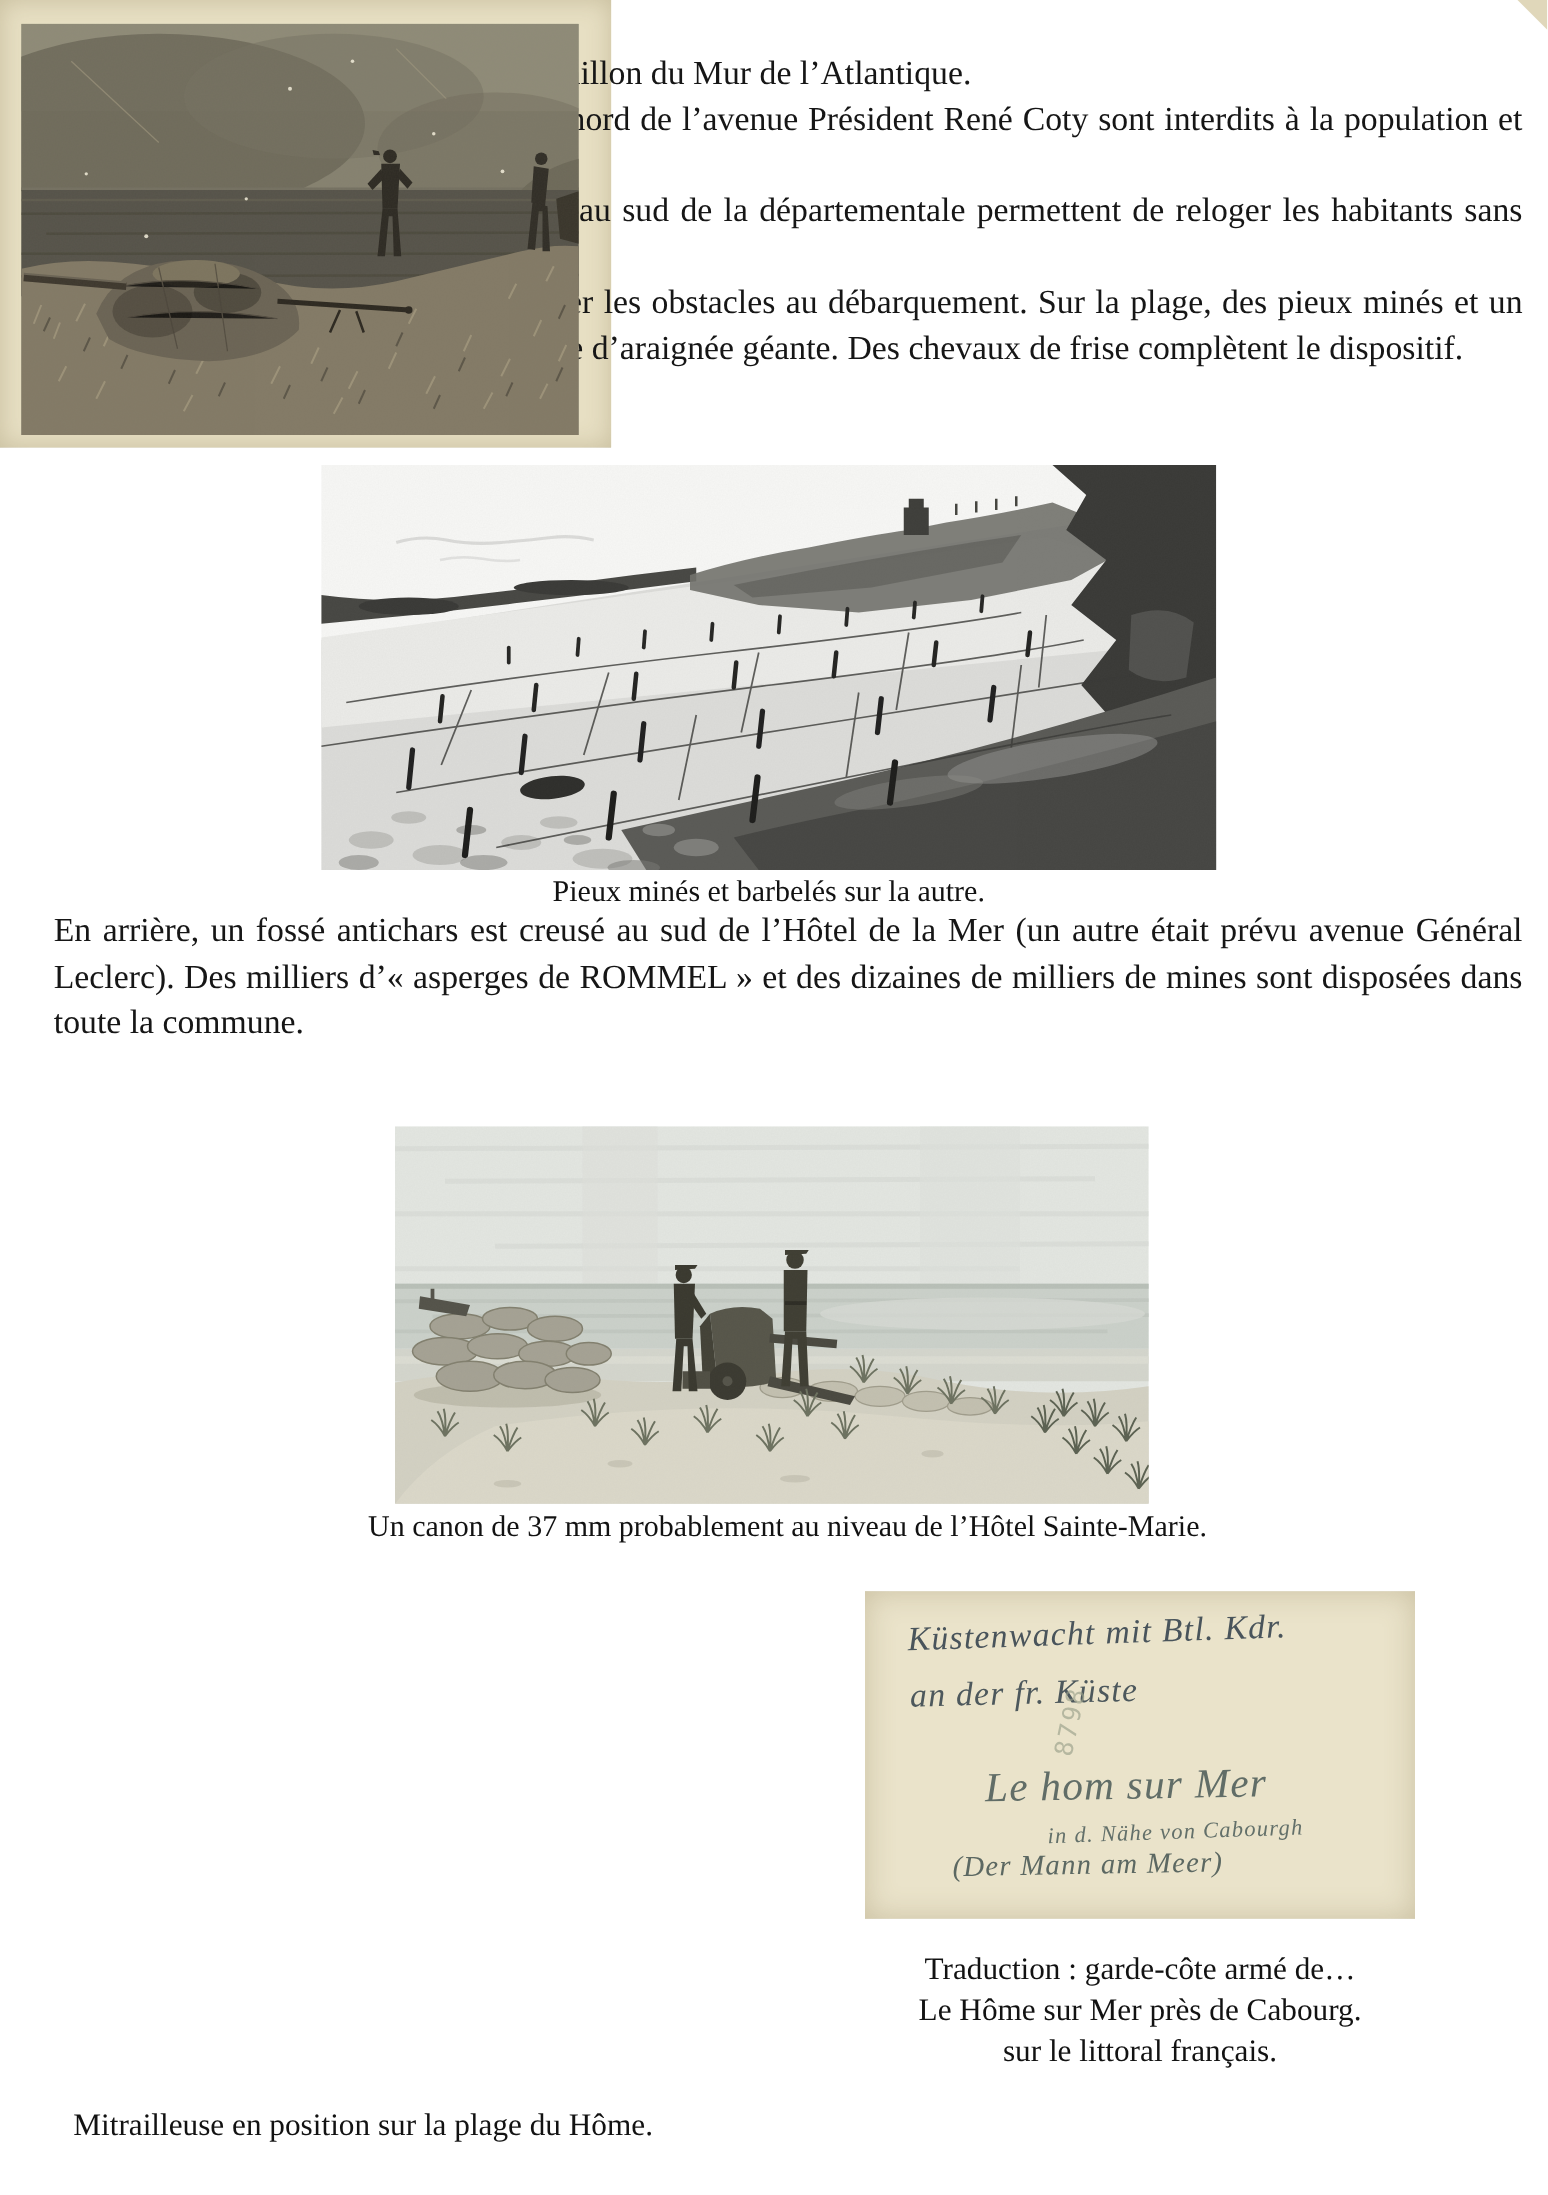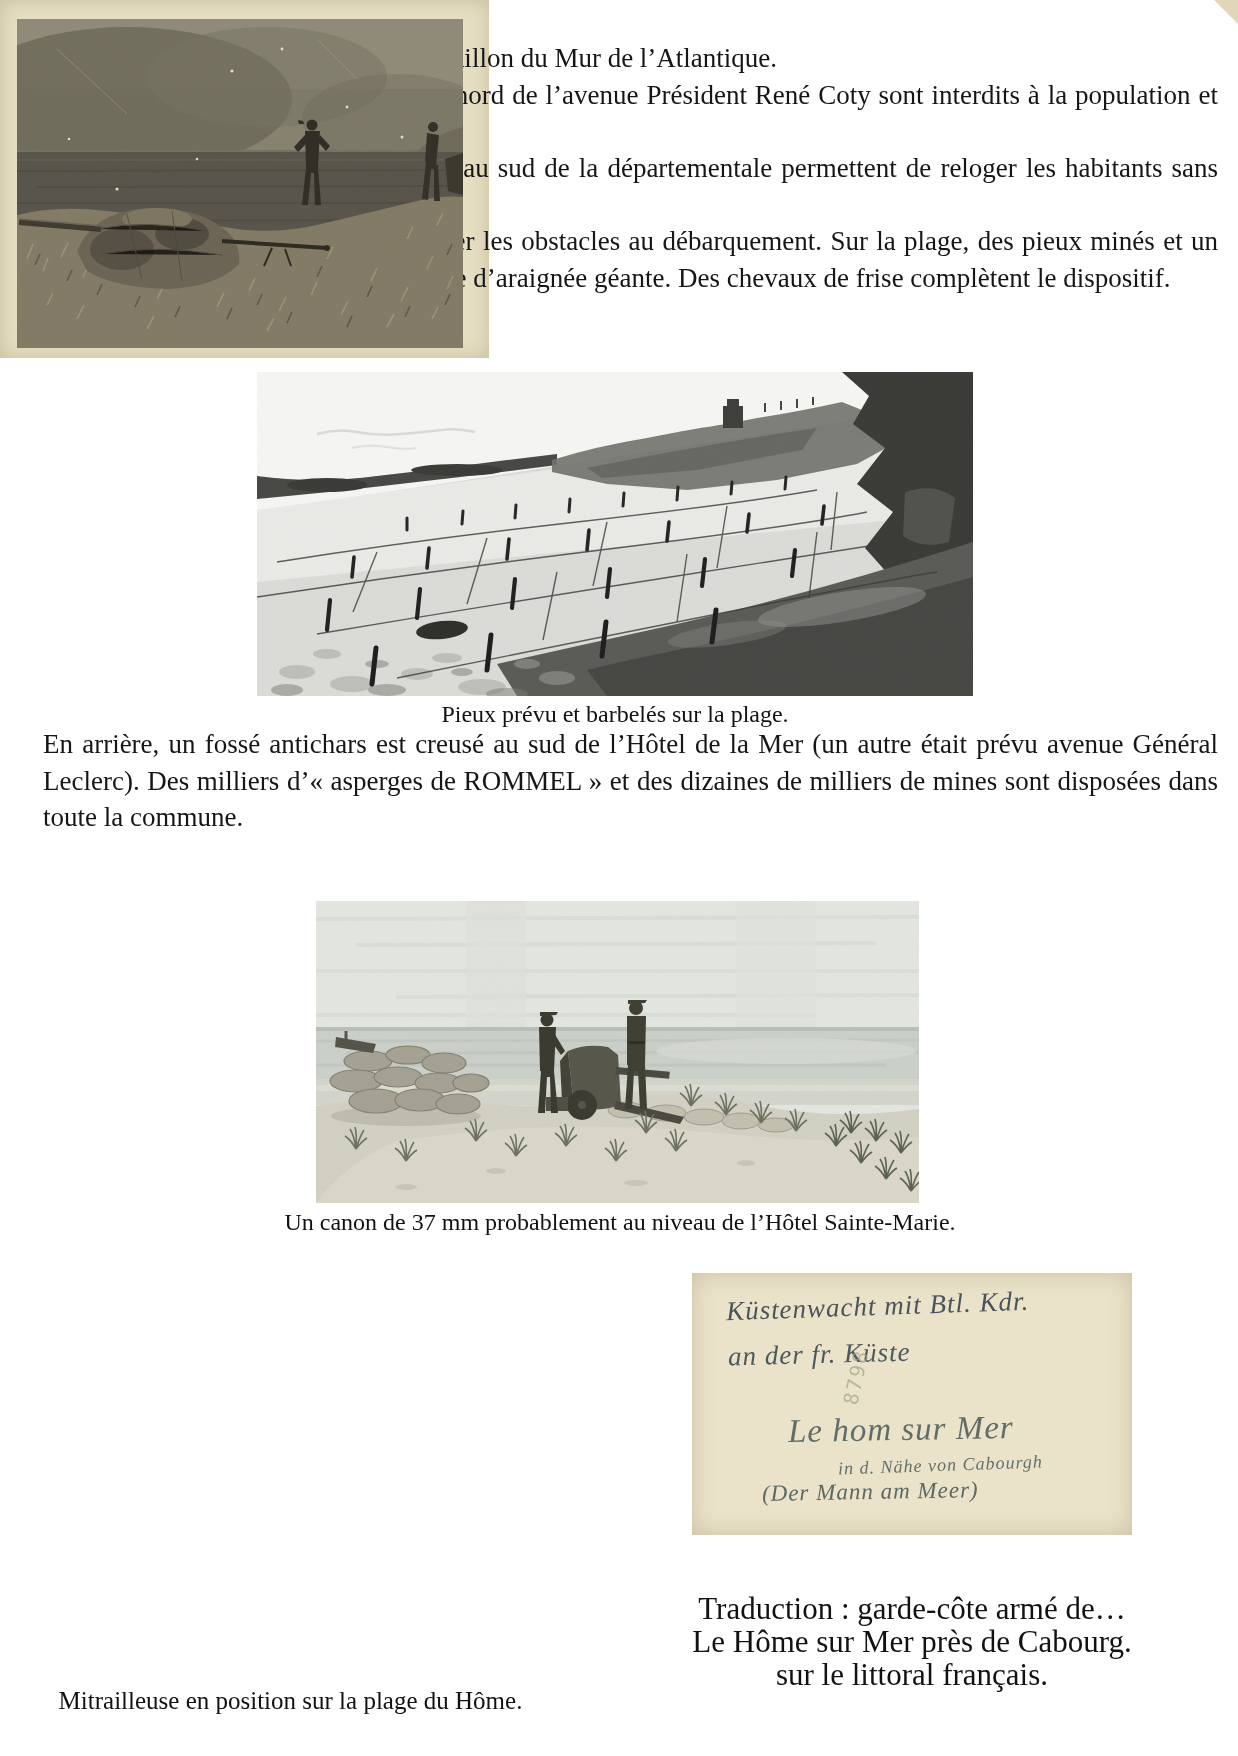--- a/index.html
+++ b/index.html
@@ -7,23 +7,23 @@
         font-family:"Liberation Serif","DejaVu Serif",serif;color:#141414;}
   .bodytext{position:absolute;left:43px;width:1175px;font-size:27px;line-height:36.6px;
             text-align:justify;color:#161616;}
   .bodytext p{margin:0;}
   #text-top{top:40px;}
   #text-mid{top:726px;}
   .photo{position:absolute;}
   .photo svg{display:block;width:100%;height:100%;}
   .caption{position:absolute;text-align:center;color:#121212;}
   #cap1{left:257px;top:701px;width:716px;font-size:24px;}
-  #cap2{left:160px;top:1209px;width:920px;font-size:24px;}
+  #cap2{left:170px;top:1209px;width:920px;font-size:24px;}
   #cap3{left:46px;top:1646px;width:489px;font-size:25px;margin-top:41px;}
-  #cap4{left:692px;top:1592px;width:440px;font-size:31px;line-height:33px;}
+  #cap4{left:692px;top:1559px;width:440px;font-size:25px;line-height:33px;}
   #fig1{left:257px;top:372px;width:716px;height:324px;}
   #fig2{left:316px;top:901px;width:603px;height:302px;}
   #fig3{left:46px;top:1274px;width:489px;height:358px;background:#e7dfc3;
         box-shadow:inset 0 0 20px rgba(120,104,62,.28);}
   #fig3 .inner{position:absolute;left:17px;top:19px;width:446px;height:329px;}
   #fig3 .fold{position:absolute;right:0;top:0;width:0;height:0;
         border-left:24px solid transparent;border-top:24px solid #d8cda9;opacity:.8;}
   #note{position:absolute;left:692px;top:1273px;width:440px;height:262px;background:#eae3ca;
         box-shadow:inset 0 0 24px rgba(128,112,70,.30);}
   .hw{position:absolute;font-style:italic;white-space:nowrap;letter-spacing:1px;
@@ -143,21 +143,21 @@
       <g stroke="#1d1d1b" stroke-width="5" stroke-linecap="round">
         <line x1="115" y1="312" x2="119" y2="276"></line>
           <line x1="230" y1="298" x2="234" y2="263"></line>
         <line x1="345" y1="284" x2="349" y2="250"></line>
           <line x1="455" y1="270" x2="459" y2="238"></line>
       </g>
       <ellipse cx="185" cy="258" rx="26" ry="9" fill="#2e2e2b" transform="rotate(-6 185 258)"></ellipse>
       <rect width="716" height="324" filter="url(#g1)" opacity=".10"></rect>
     </svg>
   </div>
-  <div class="caption" id="cap1">Pieux prévu et barbelés sur la plage.</div>
+  <div class="caption" id="cap1">Pieux minés et barbelés sur la autre.</div>
 
   <div class="bodytext" id="text-mid">
     <p>En arrière, un fossé antichars est creusé au sud de l’Hôtel de la Mer (un autre était prévu avenue Général Leclerc). Des milliers d’« asperges de ROMMEL » et des dizaines de milliers de mines sont disposées dans toute la commune.</p>
   </div>
 
   <div class="photo" id="fig2">
     <svg viewBox="0 0 603 302" xmlns="http://www.w3.org/2000/svg">
       <defs>
         <filter id="g2">
             <feTurbulence type="fractalNoise" baseFrequency="0.85" numOctaves="2" result="n"></feTurbulence>

